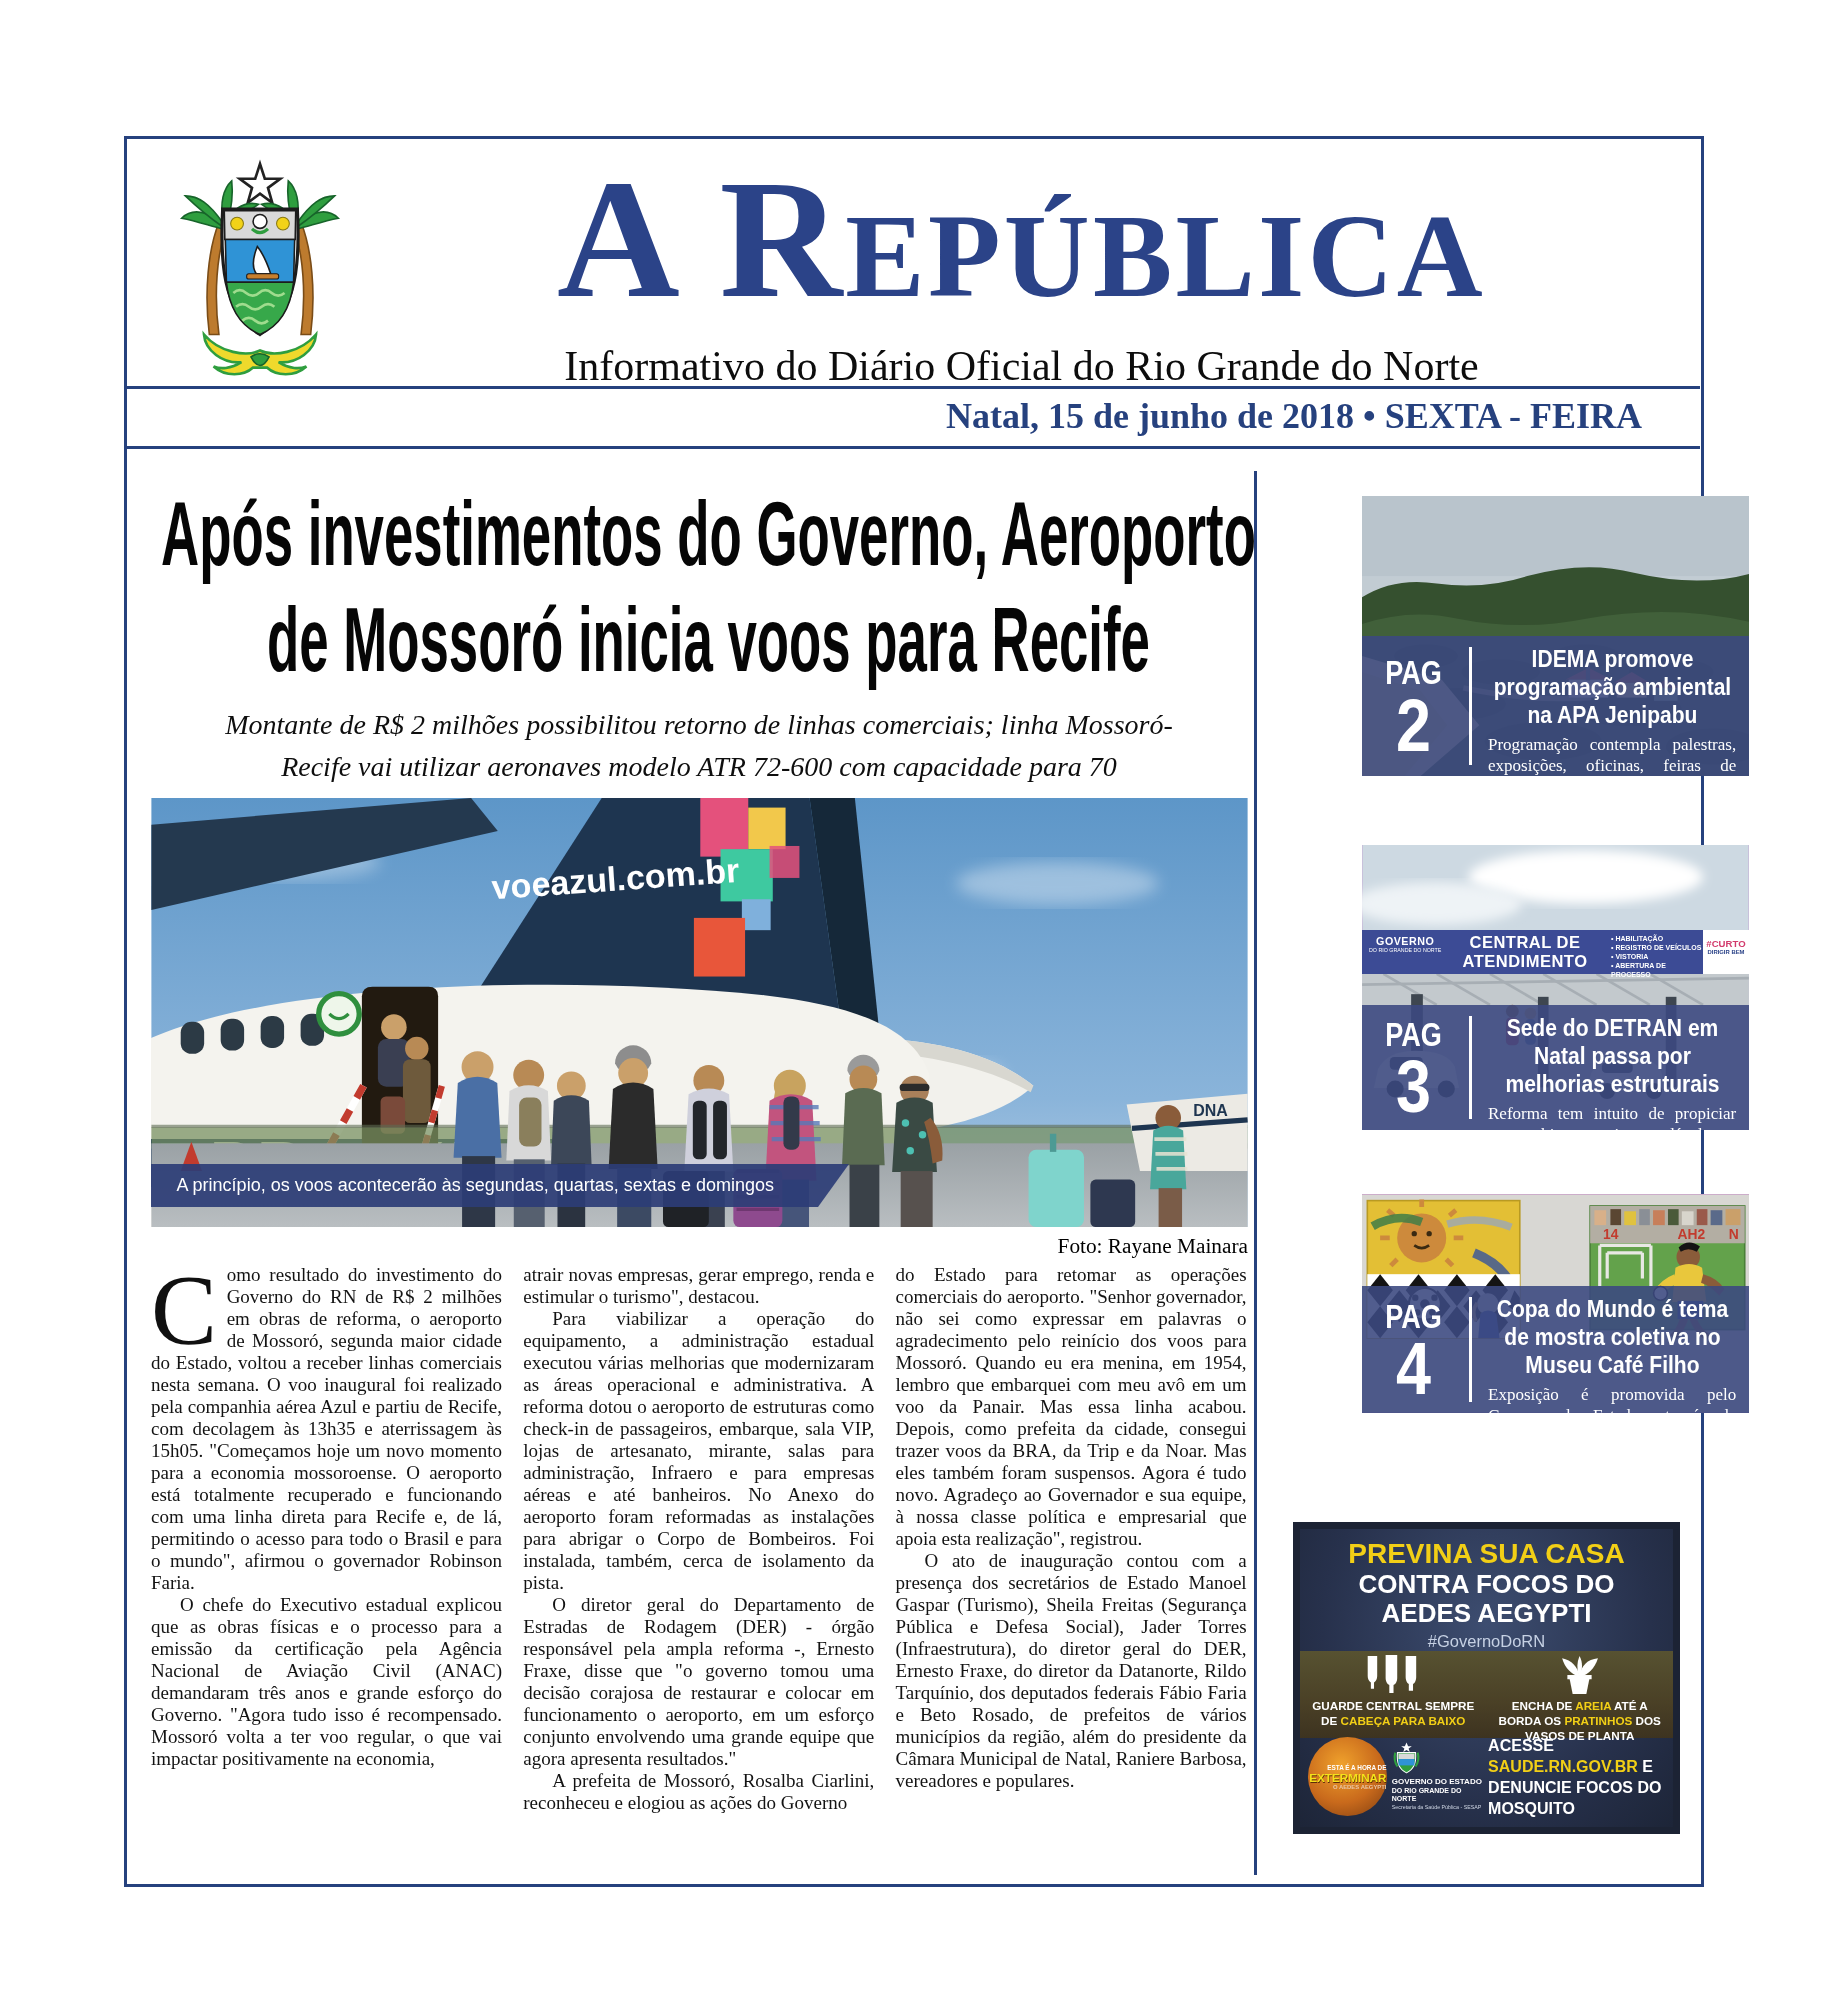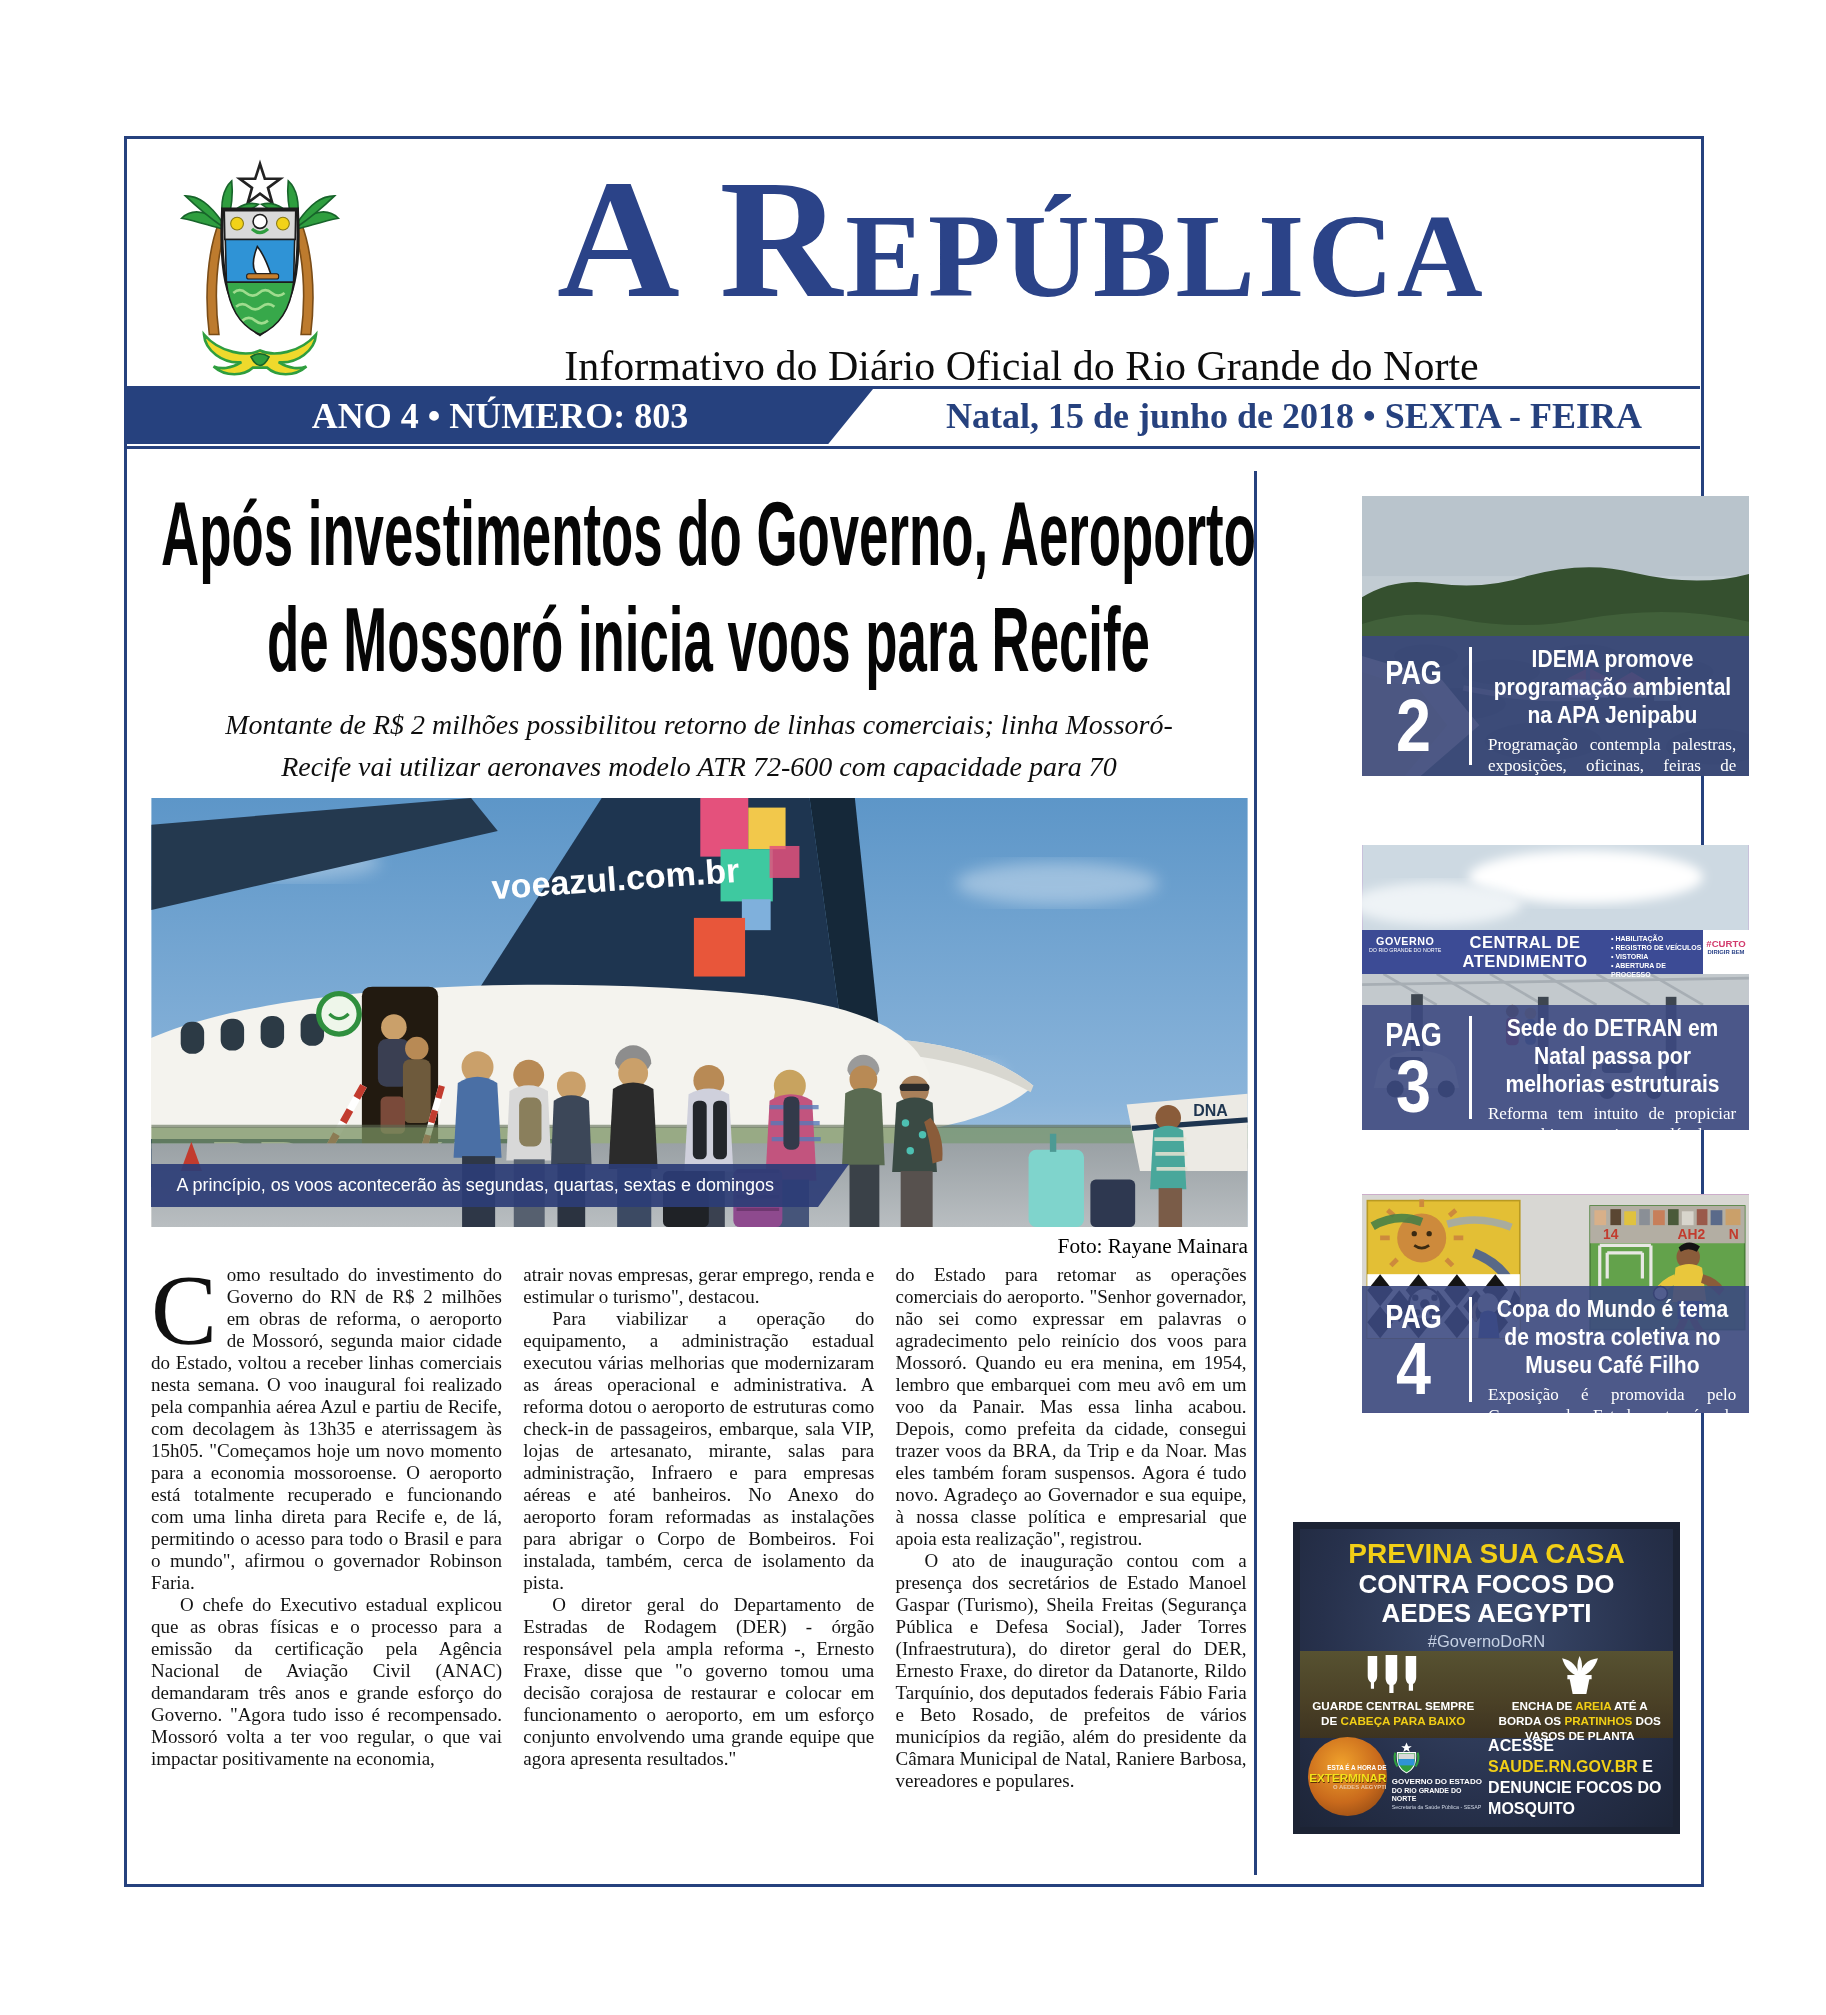--- a/index.html
+++ b/index.html
@@ -168,21 +168,20 @@
     <g>
       <path d="M60,330 C90,365 140,372 165,360 C190,372 240,365 270,330 C268,360 235,385 200,382 C220,395 240,395 252,390 C230,410 195,408 178,392 L152,392 C135,408 100,410 78,390 C90,395 110,395 130,382 C95,385 62,360 60,330 Z" fill="#efd92c" stroke="#2f9e3f" stroke-width="5"></path>
       <path d="M148,372 q17,-12 34,0 q-8,16 -17,16 q-9,0 -17,-16 Z" fill="#2f9e3f" stroke="#17642a" stroke-width="3"></path>
     </g>
   </svg>
 
   <div class="m-title">A República</div>
   <div class="m-sub">Informativo do Diário Oficial do Rio Grande do Norte</div>
 
   <div class="dateband">
-    <div class="db-left">ANO 4 • NÚMERO: 803</div>
     <div class="db-right">Natal, 15 de junho de 2018 • SEXTA - FEIRA</div>
   </div>
 
   <div class="headline">
     <span class="squeeze">
       <span>Após investimentos do Governo, Aeroporto</span><br>
       <span>de Mossoró inicia voos para Recife</span>
     </span>
   </div>
   <div class="deck">Montante de R$ 2 milhões possibilitou retorno de linhas comerciais; linha Mossoró-Recife vai utilizar aeronaves modelo ATR 72-600 com capacidade para 70 passageiros</div>
@@ -346,20 +345,21 @@
 
   <div class="cols">
     <div class="col">
       <p class="pfirst"><span class="dropcap">C</span><span>omo resultado do investimento do Governo do RN de R$ 2 milhões em obras de reforma, o aeroporto de Mossoró, segunda maior cidade do Estado, voltou a receber linhas comerciais nesta semana. O voo inaugural foi realizado pela companhia aérea Azul e partiu de Recife, com decolagem às 13h35 e aterrissagem às 15h05. "Começamos hoje um novo momento para a economia mossoroense. O aeroporto está totalmente recuperado e funcionando com uma linha direta para Recife e, de lá, permitindo o acesso para todo o Brasil e para o mundo", afirmou o governador Robinson Faria.</span></p>
       <p><span>O chefe do Executivo estadual explicou que as obras físicas e o processo para a emissão da certificação pela Agência Nacional de Aviação Civil (ANAC) demandaram três anos e grande esforço do Governo. "Agora tudo isso é recompensado. Mossoró volta a ter voo regular, o que vai impactar positivamente na economia,</span></p>
     </div>
     <div class="col">
       <p class="pfirst"><span>atrair novas empresas, gerar emprego, renda e estimular o turismo", destacou.</span></p>
       <p><span>Para viabilizar a operação do equipamento, a administração estadual executou várias melhorias que modernizaram as áreas operacional e administrativa. A reforma dotou o aeroporto de estruturas como check-in de passageiros, embarque, sala VIP, lojas de artesanato, mirante, salas para administração, Infraero e para empresas aéreas e até banheiros. No Anexo do aeroporto foram reformadas as instalações para abrigar o Corpo de Bombeiros. Foi instalada, também, cerca de isolamento da pista.</span></p>
       <p><span>O diretor geral do Departamento de Estradas de Rodagem (DER) - órgão responsável pela ampla reforma -, Ernesto Fraxe, disse que "o governo tomou uma decisão corajosa de restaurar e colocar em funcionamento o aeroporto, em um esforço conjunto envolvendo uma grande equipe que agora apresenta resultados."</span></p>
+      <p><span>A prefeita de Mossoró, Rosalba Ciarlini, reconheceu e elogiou as ações do Governo</span></p>
     </div>
     <div class="col">
       <p class="pfirst"><span>do Estado para retomar as operações comerciais do aeroporto. "Senhor governador, não sei como expressar em palavras o agradecimento pelo reinício dos voos para Mossoró. Quando eu era menina, em 1954, lembro que embarquei com meu avô em um voo da Panair. Mas essa linha acabou. Depois, como prefeita da cidade, consegui trazer voos da BRA, da Trip e da Noar. Mas eles também foram suspensos. Agora é tudo novo. Agradeço ao Governador e sua equipe, à nossa classe política e empresarial que apoia esta realização", registrou.</span></p>
       <p><span>O ato de inauguração contou com a presença dos secretários de Estado Manoel Gaspar (Turismo), Sheila Freitas (Segurança Pública e Defesa Social), Jader Torres (Infraestrutura), do diretor geral do DER, Ernesto Fraxe, do diretor da Datanorte, Rildo Tarquínio, dos deputados federais Fábio Faria e Beto Rosado, de prefeitos de vários municípios da região, além do presidente da Câmara Municipal de Natal, Raniere Barbosa, vereadores e populares.</span></p>
     </div>
   </div>
 
   <div class="divider"></div>
 
   <div class="sbox" id="sbox2">

